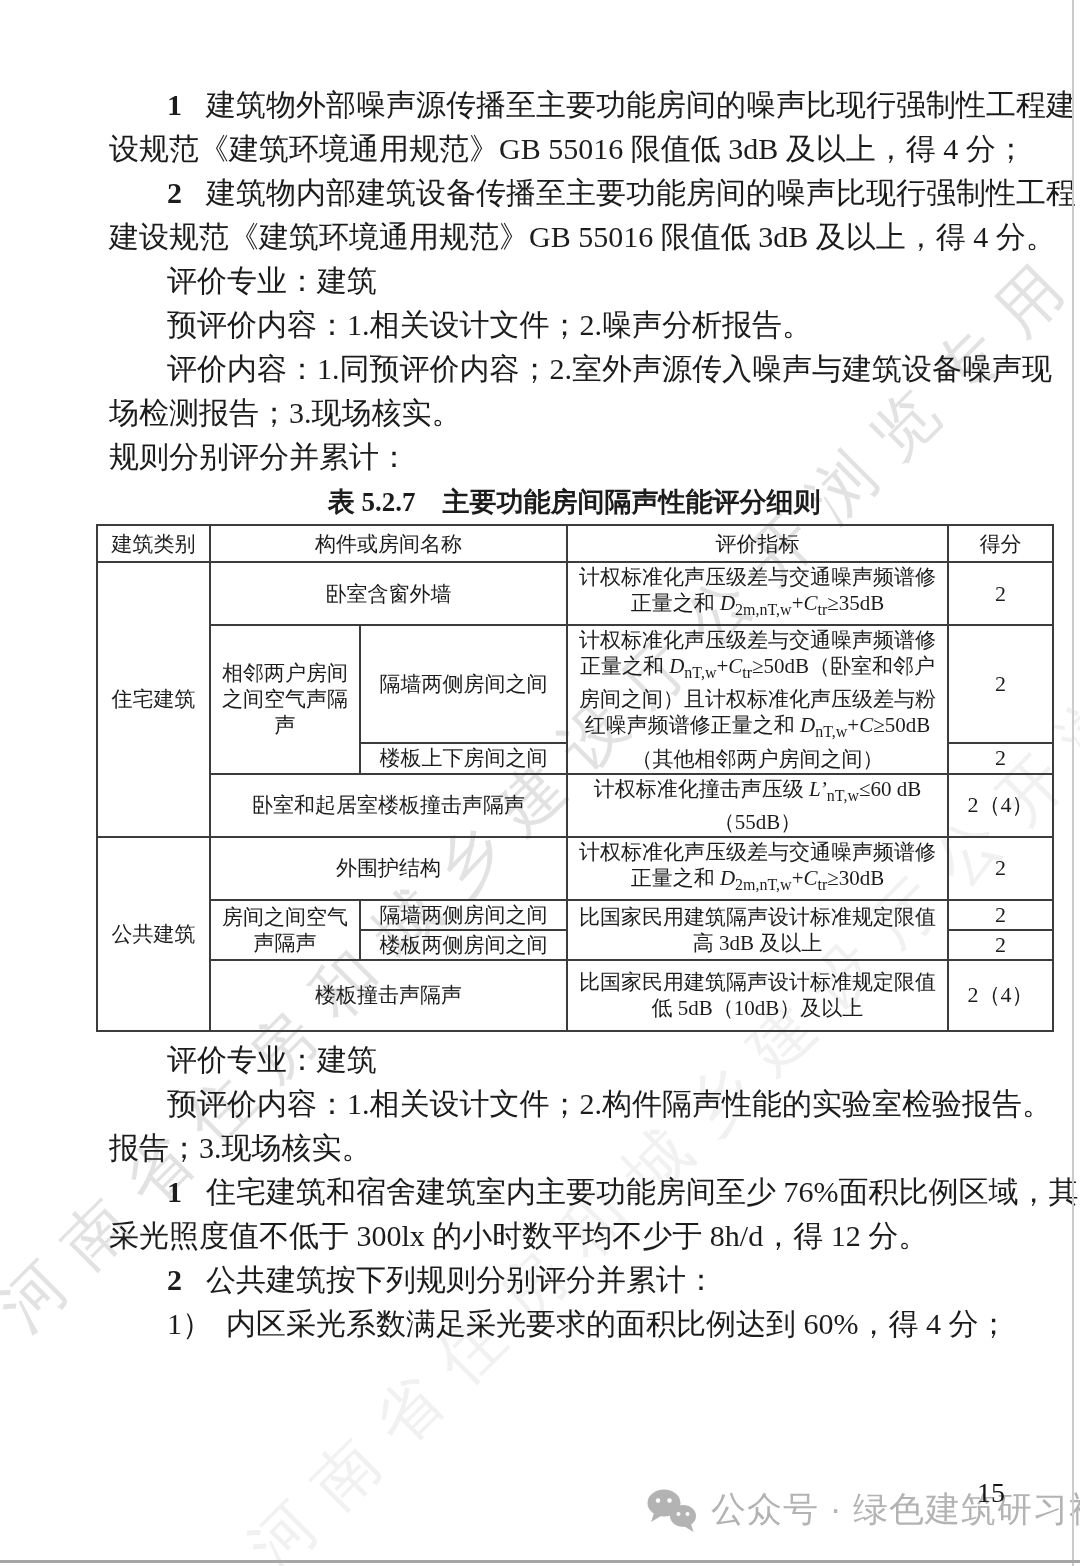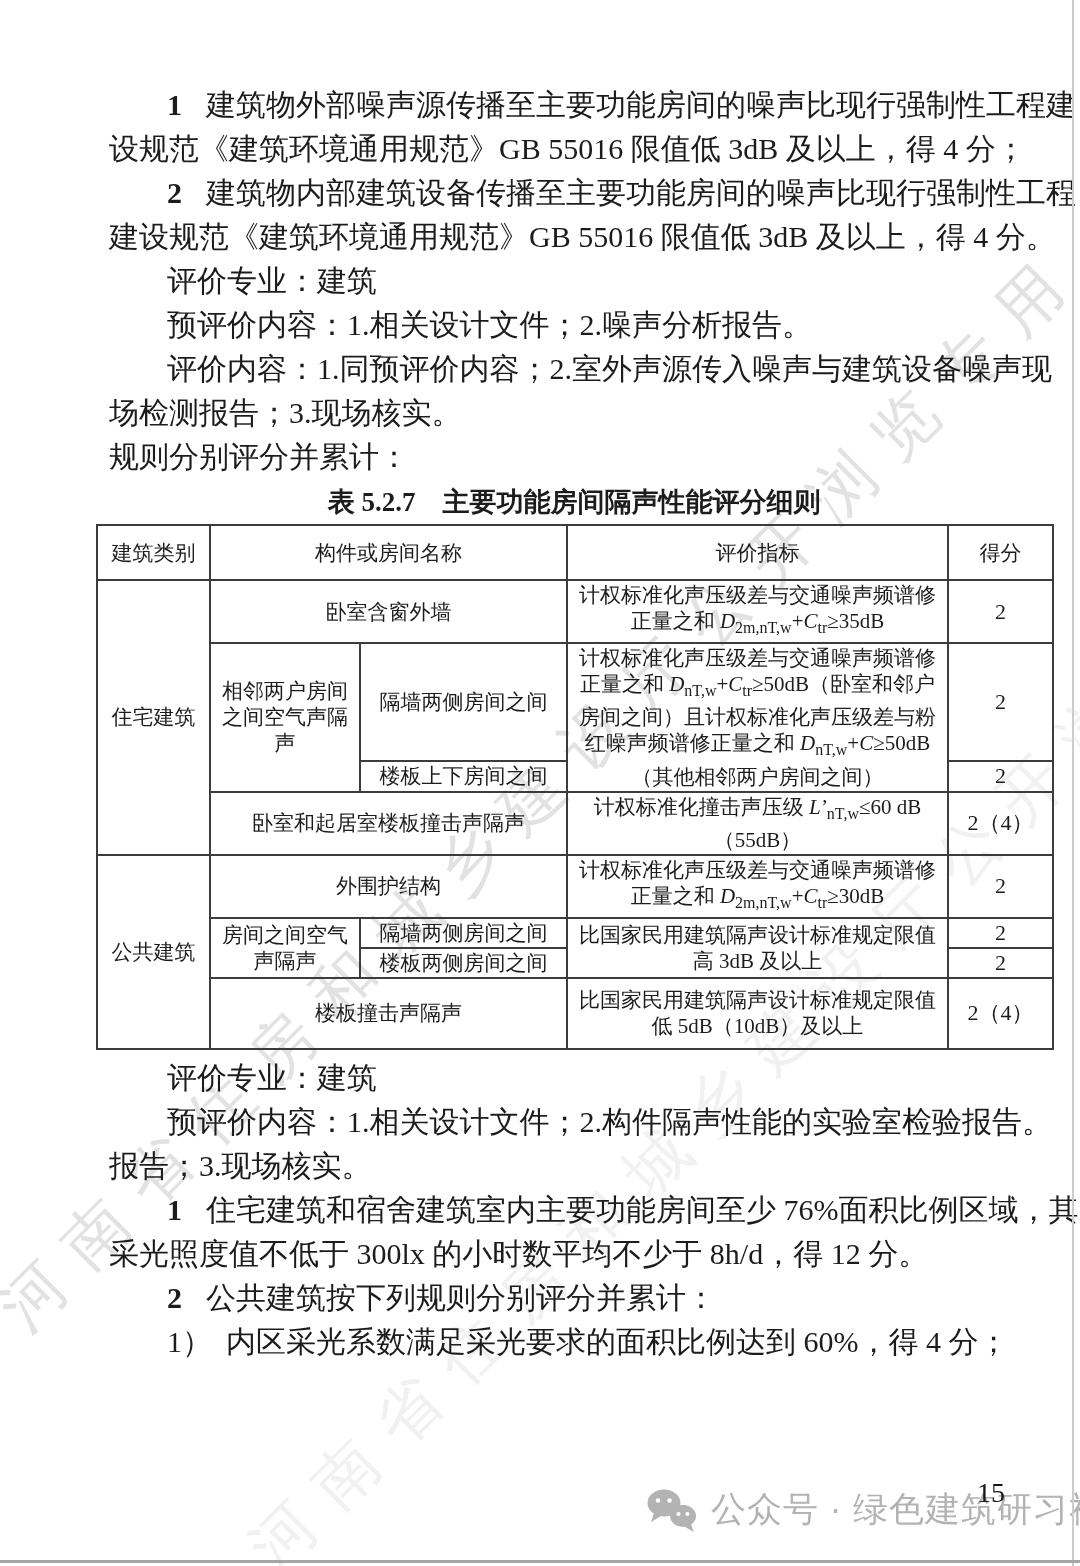--- a/index.html
+++ b/index.html
@@ -24,21 +24,21 @@
   .tbl-title { text-align:center; font-weight:bold; font-size:27px;
                line-height:40px; margin:3px 0 2px -13px; width:956px; }
 
   table.score { border-collapse:collapse; table-layout:fixed; width:956px;
                 margin-left:-13px; font-size:21px; }
   table.score td { border:2px solid #3c3c3c; text-align:center;
                    vertical-align:middle; line-height:26px; padding:1px 4px; }
   table.score sub { font-size:16px; }
   table.score i { font-family:"Liberation Serif",serif; }
   td.score-cell { font-size:22px; }
-  tr.h-head{height:55px} tr.h-r1{height:50px} tr.h-r2{height:114px}
+  tr.h-head{height:37px} tr.h-r1{height:50px} tr.h-r2{height:114px}
   tr.h-r3{height:26px} tr.h-r4{height:53px} tr.h-r5{height:55px}
   tr.h-r6{height:27px} tr.h-r7{height:26px} tr.h-r8{height:71px}
 
   .sec2 { margin-top:6px; }
 
   .footer { position:absolute; left:645px; top:1486px; z-index:2;
             display:flex; align-items:center; gap:12px; }
   .footer-text { font-family:"Liberation Sans","DejaVu Sans",sans-serif;
                  font-size:35px; color:#b3b3b3; letter-spacing:1px; white-space:nowrap; }
   .page-num { position:absolute; left:977px; top:1477px; z-index:3;

